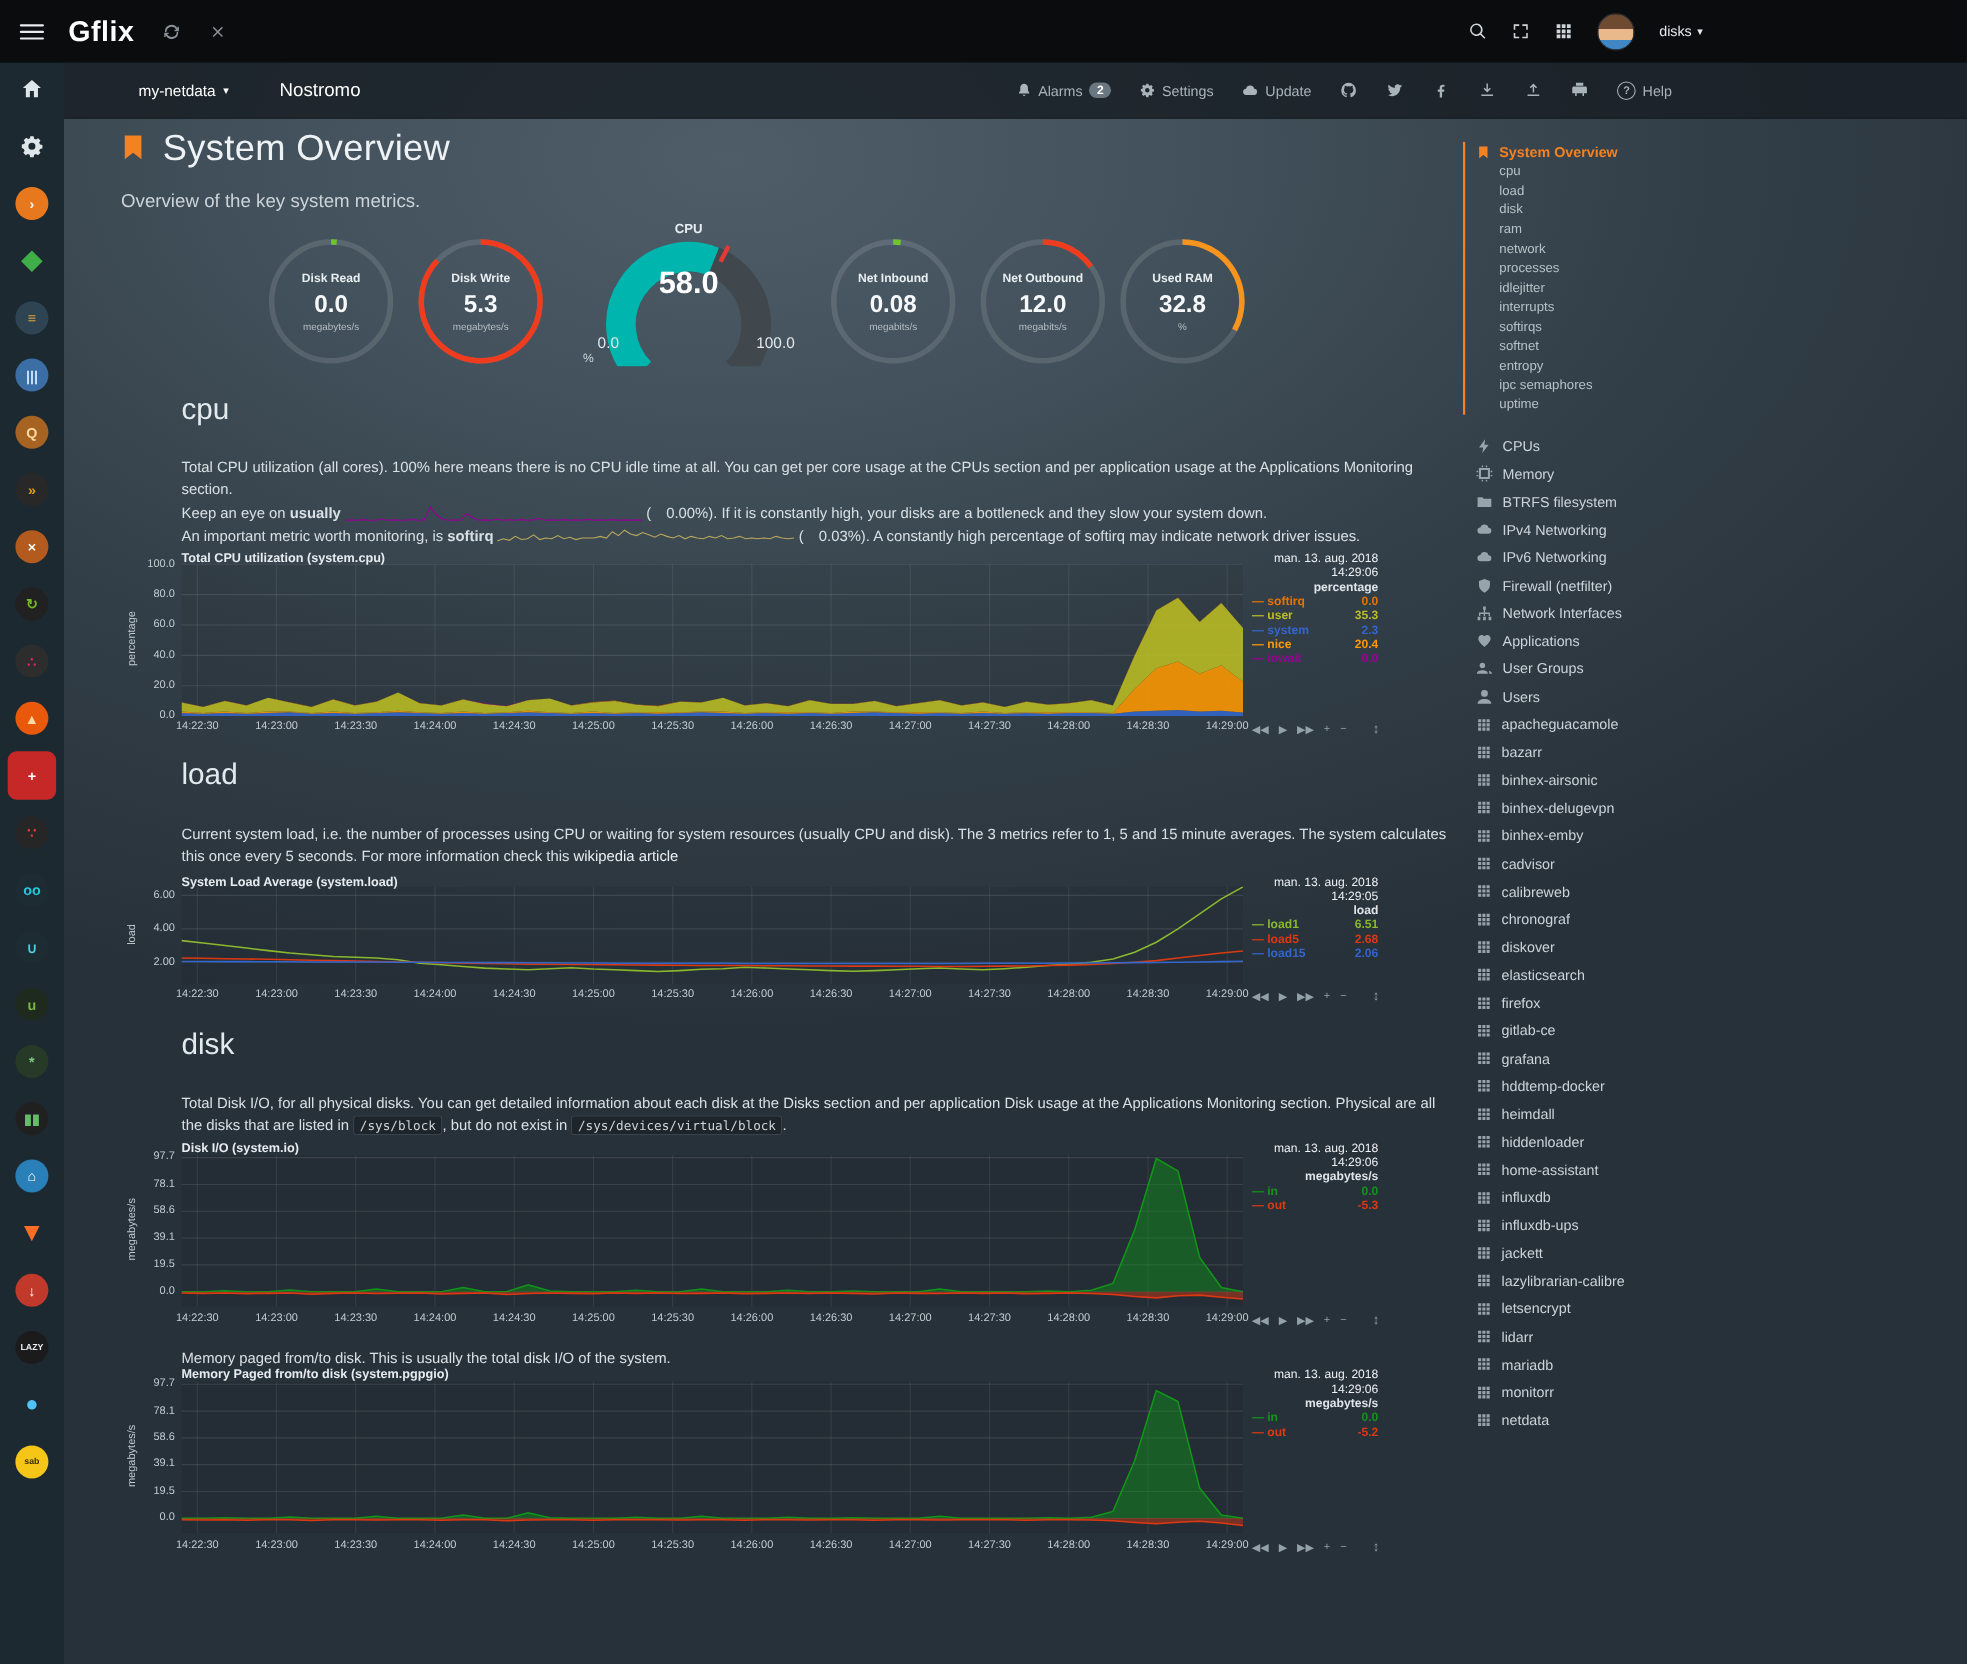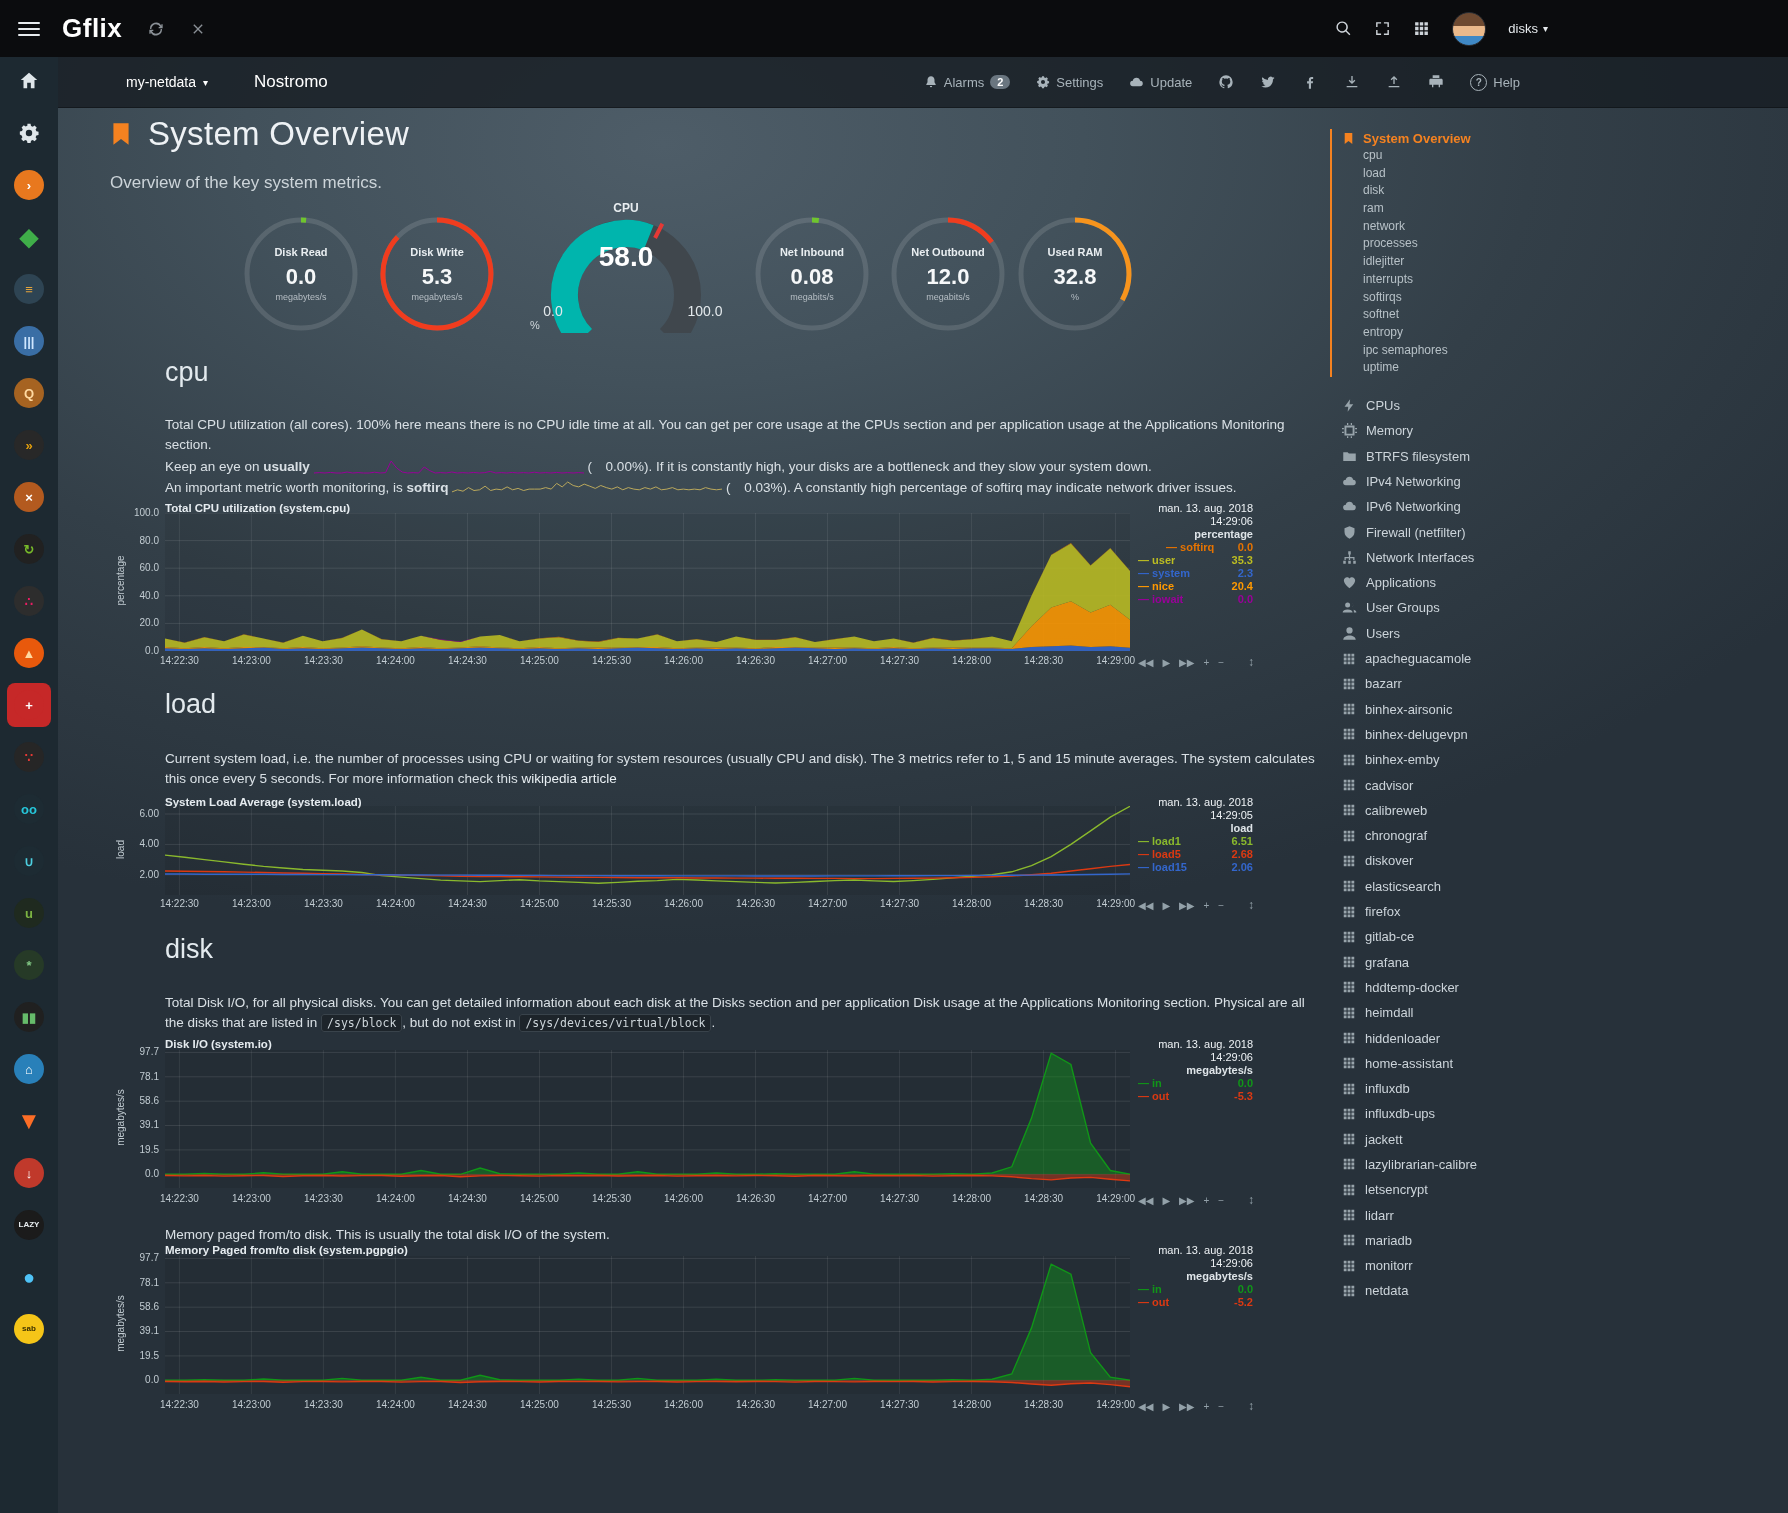--- a/index.html
+++ b/index.html
@@ -727,21 +727,21 @@
     <div class="xtick" style="left: 665.522px; top: 598px;">14:26:30</div>
     <div class="xtick" style="left: 737.537px; top: 598px;">14:27:00</div>
     <div class="xtick" style="left: 809.552px; top: 598px;">14:27:30</div>
     <div class="xtick" style="left: 881.567px; top: 598px;">14:28:00</div>
     <div class="xtick" style="left: 953.582px; top: 598px;">14:28:30</div>
     <div class="xtick" style="left: 1025.6px; top: 598px;">14:29:00</div>
     <div class="legend" style="top: 445px;">
       <div class="ld">man. 13. aug. 2018</div>
       <div class="ld">14:29:06</div>
       <div class="lh">percentage</div>
-      <div class="lr" style="color: rgb(230, 115, 0); margin-left: 28px;">
+      <div class="lr" style="color: rgb(230, 115, 0);">
         <span class="ln">— softirq</span>
         <span class="lv">0.0</span>
       </div>
       <div class="lr" style="color: rgb(188, 189, 34);">
         <span class="ln">— user</span>
         <span class="lv">35.3</span>
       </div>
       <div class="lr" style="color: rgb(51, 102, 204);">
         <span class="ln">— system</span>
         <span class="lv">2.3</span>

